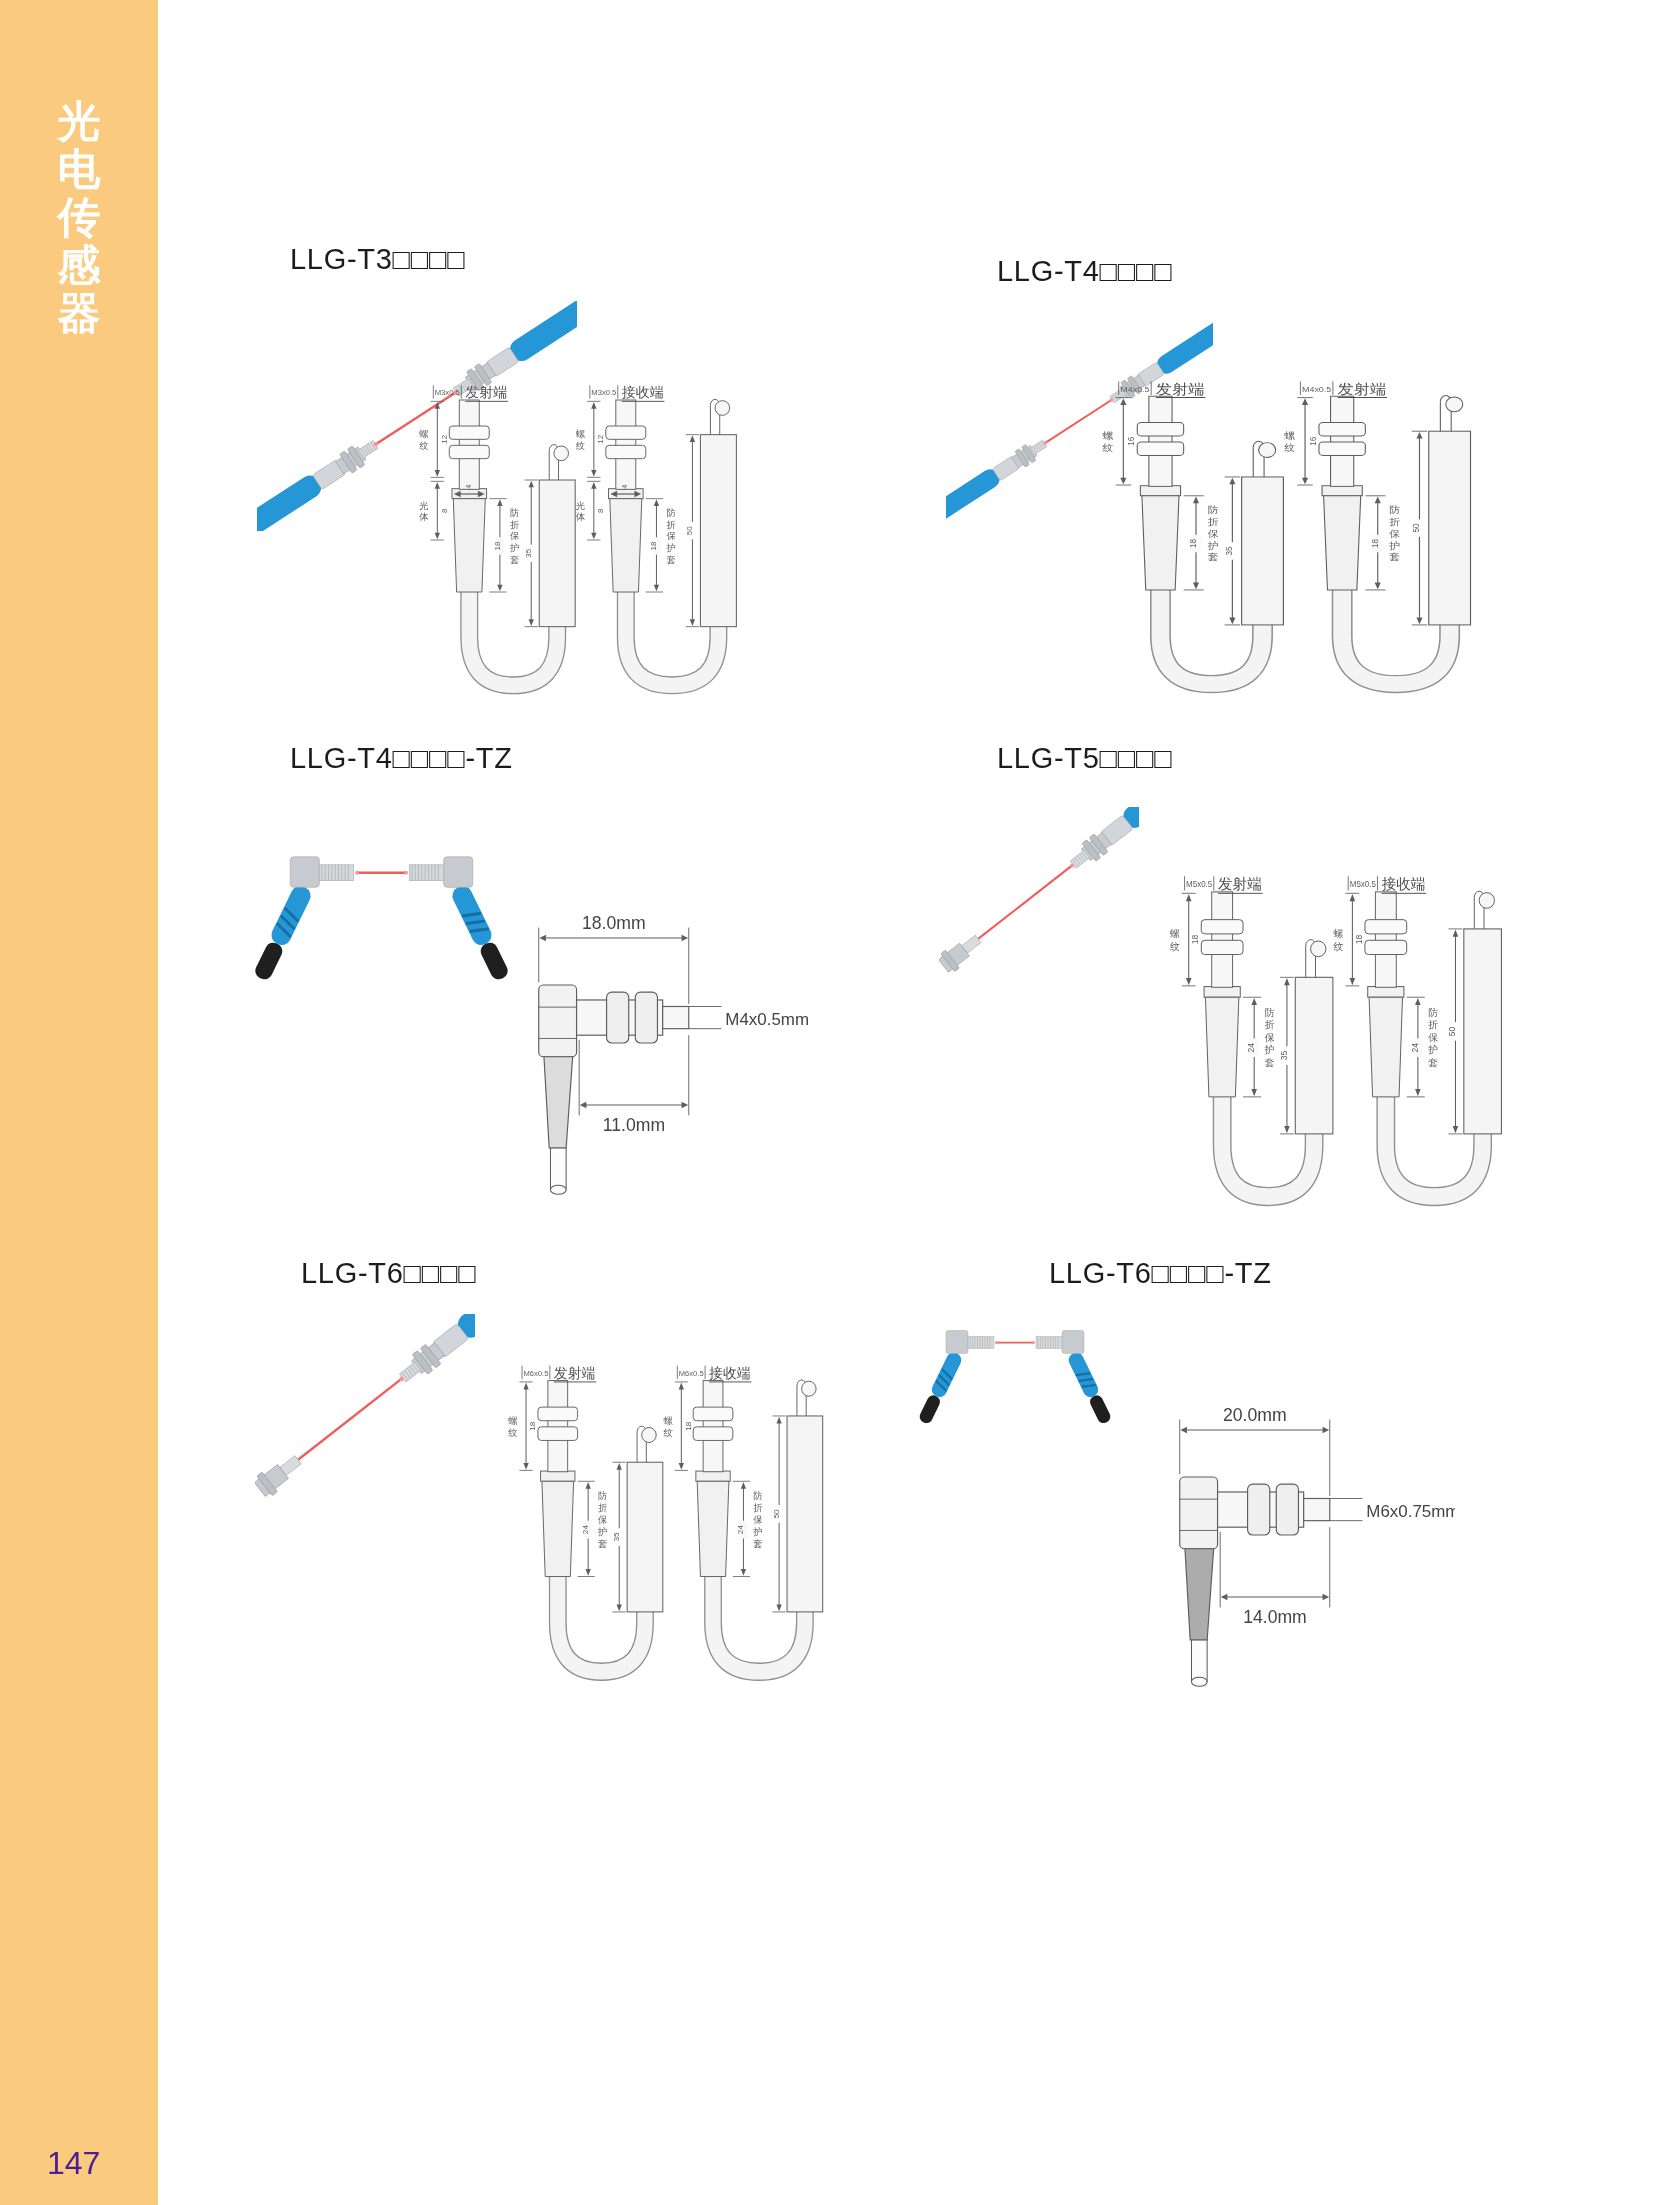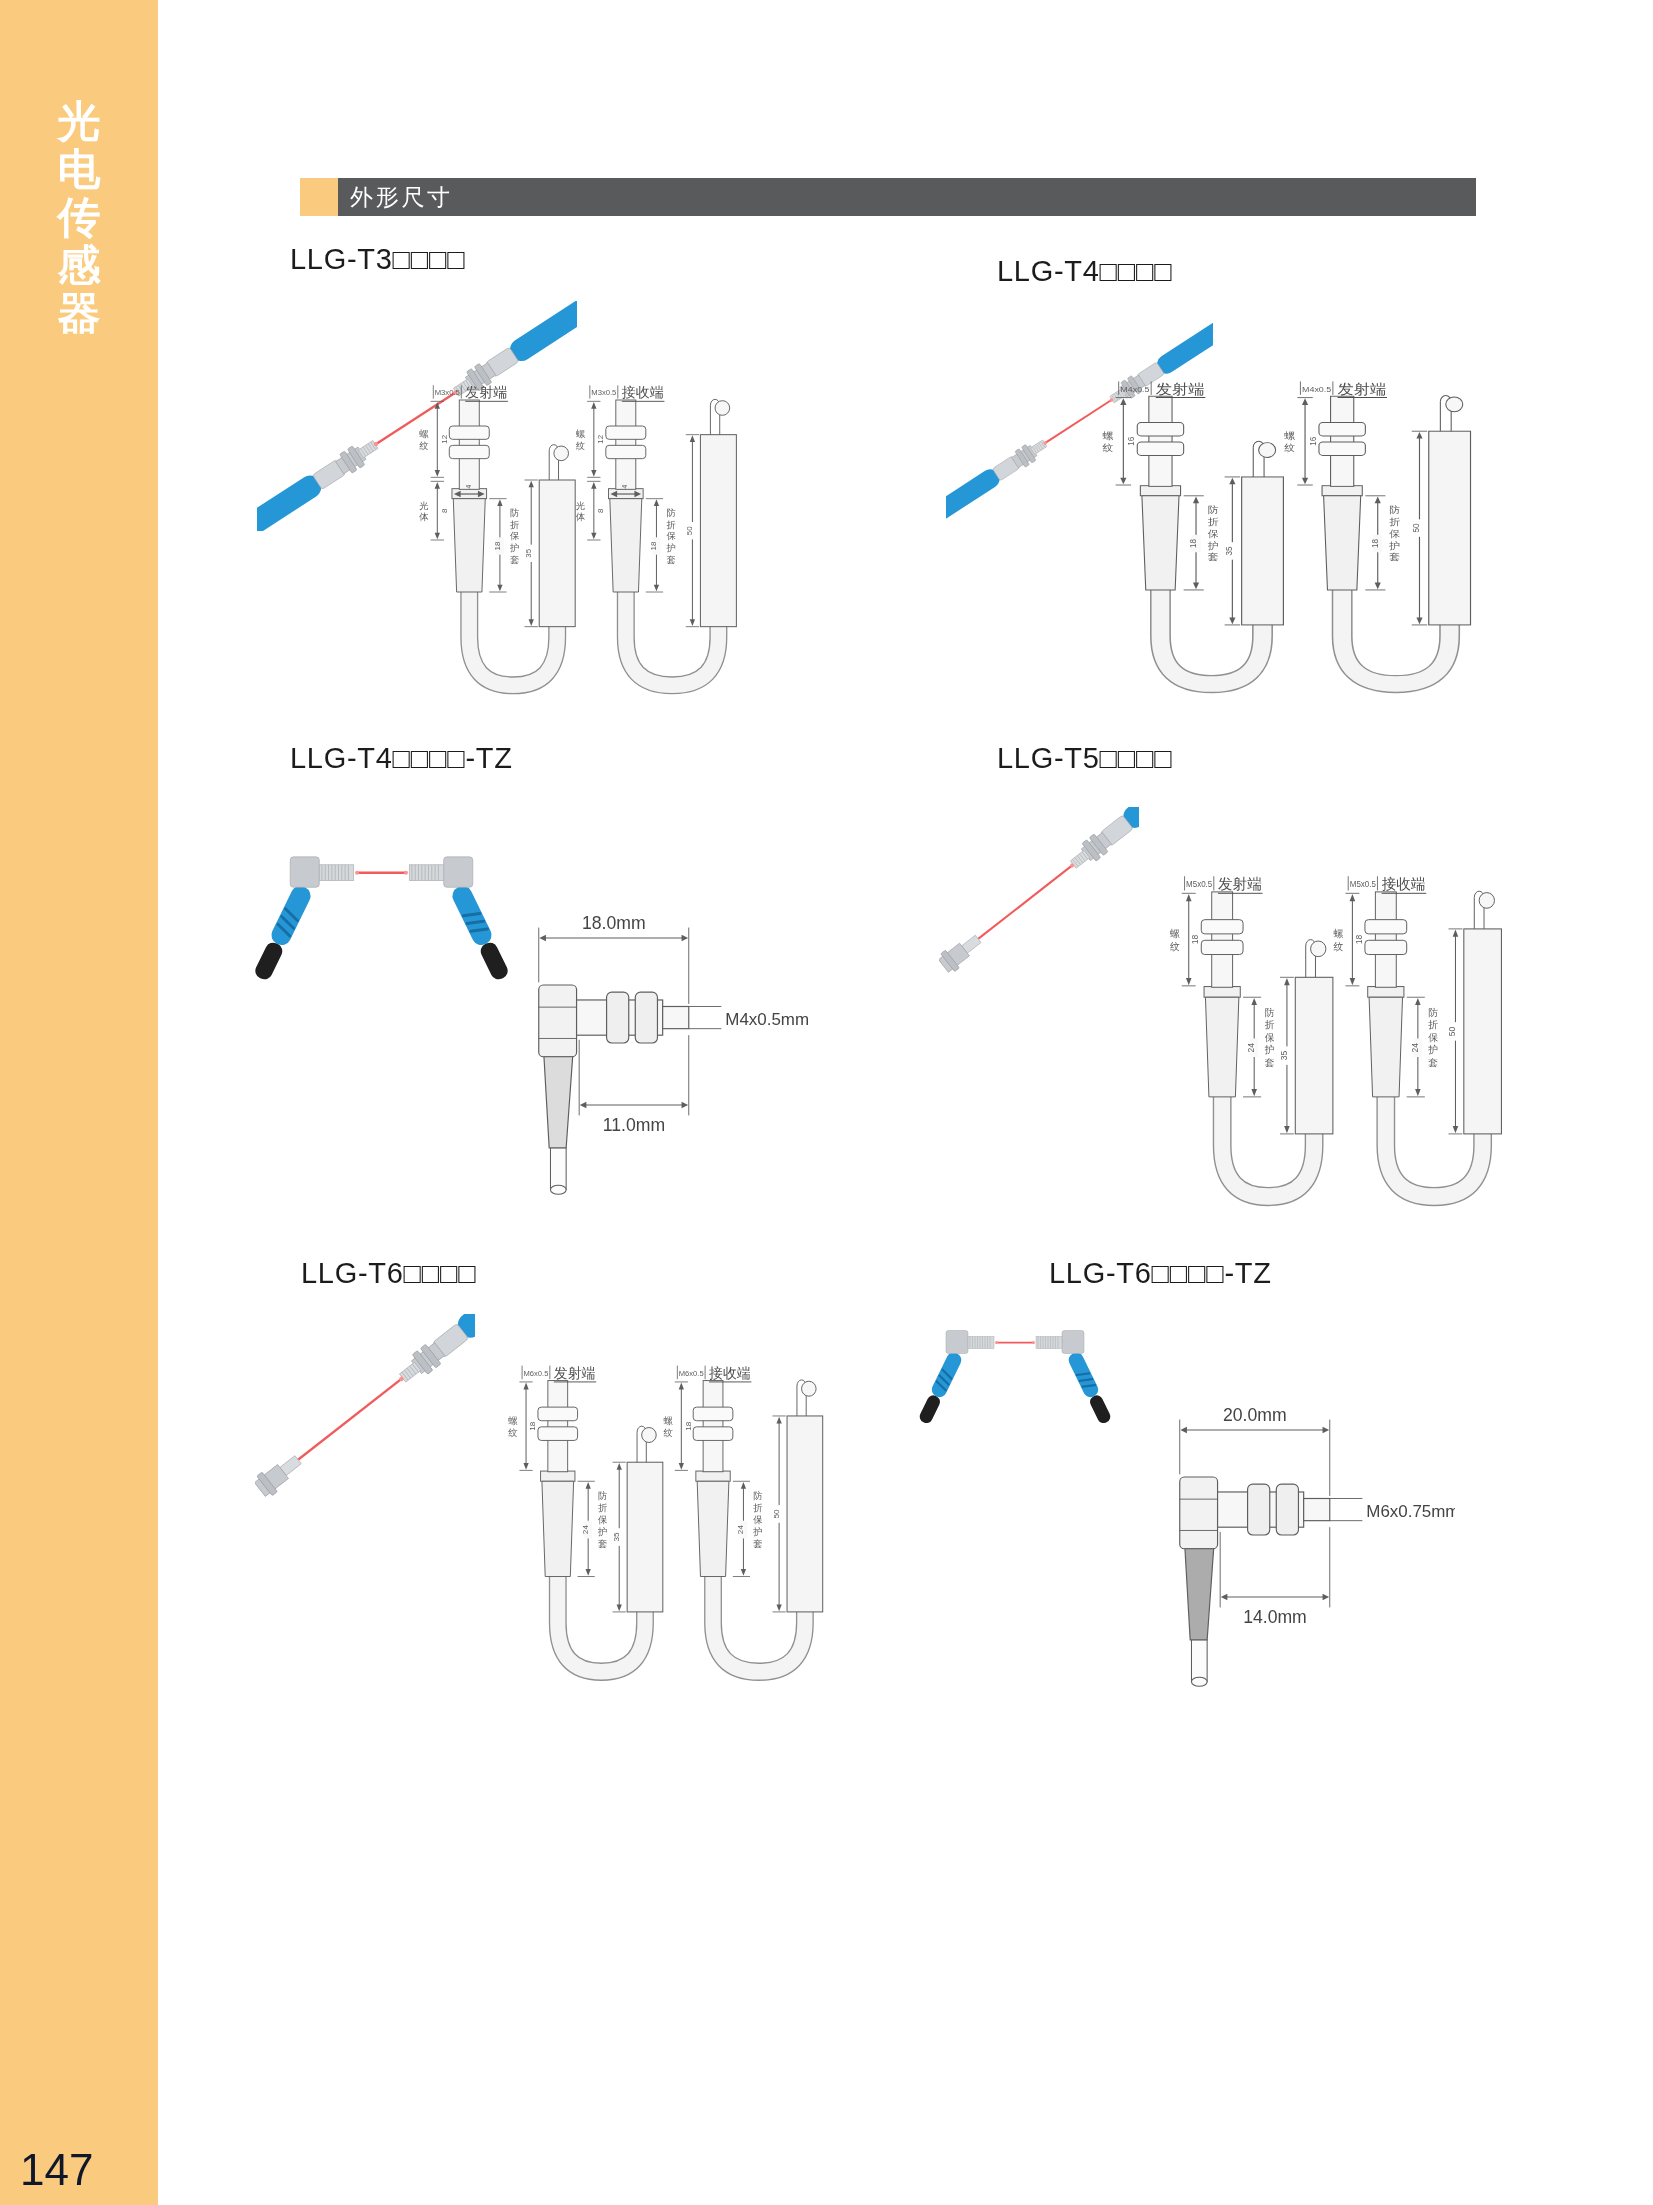--- a/index.html
+++ b/index.html
@@ -3,21 +3,21 @@
 <meta charset="utf-8">
 <style>
   html,body{margin:0;padding:0;background:#ffffff;}
   .canvas{
     position:relative;width:1654px;height:2205px;background:#fff;overflow:hidden;
     font-family:"Liberation Sans", sans-serif;
   }
   .sidebar{position:absolute;left:0;top:0;width:158px;height:2205px;background:var(--c-sidebar,#FACB7E);}
   .sidebar-title{position:absolute;top:97px;left:0;width:158px;text-align:center;
     color:#ffffff;font-weight:bold;font-size:43px;line-height:48px;}
-  .page-num{position:absolute;left:20px;top:2145px;font-size:44px;color:#0f172a;}
+  .page-num{position:absolute;left:47px;top:2145px;font-size:32px;color:#4c1d95;}
   .header{position:absolute;left:300px;top:178px;width:1176px;height:38px;display:flex;}
   .header .sq{width:38px;background:var(--c-sidebar,#FACB7E);}
   .header .bar{flex:1;background:var(--c-headbar,#595A5C);color:#fff;font-size:23px;
     display:flex;align-items:center;padding-left:12px;letter-spacing:2.7px;}
   .sec-title{position:absolute;font-size:29px;color:var(--c-title,#1c1c1c);white-space:nowrap;letter-spacing:0.7px;}
   .photo,.drawing{position:absolute;}
   .photo svg,.drawing svg{display:block;width:100%;height:100%;}
   text{font-family:"Liberation Sans", sans-serif;}
 </style>
 </head>
@@ -29,24 +29,20 @@
     <div class="sidebar-title">
       <div>光</div>
       <div>电</div>
       <div>传</div>
       <div>感</div>
       <div>器</div>
     </div>
     <div class="page-num">147</div>
   </div>
 
-  <div class="header">
-    <div class="sq"></div>
-    <div class="bar">外形尺寸</div>
-  </div>
 
   <div class="sec-title" style="left:290px;top:243px">LLG-T3□□□□</div>
   <div class="sec-title" style="left:997px;top:255px">LLG-T4□□□□</div>
   <div class="sec-title" style="left:290px;top:742px">LLG-T4□□□□-TZ</div>
   <div class="sec-title" style="left:997px;top:742px">LLG-T5□□□□</div>
   <div class="sec-title" style="left:301px;top:1257px">LLG-T6□□□□</div>
   <div class="sec-title" style="left:1049px;top:1257px">LLG-T6□□□□-TZ</div>
 
   <div class="photo" style="left:257px;top:301px;width:320px;height:230px">
       <svg viewBox="0 0 480 345">

